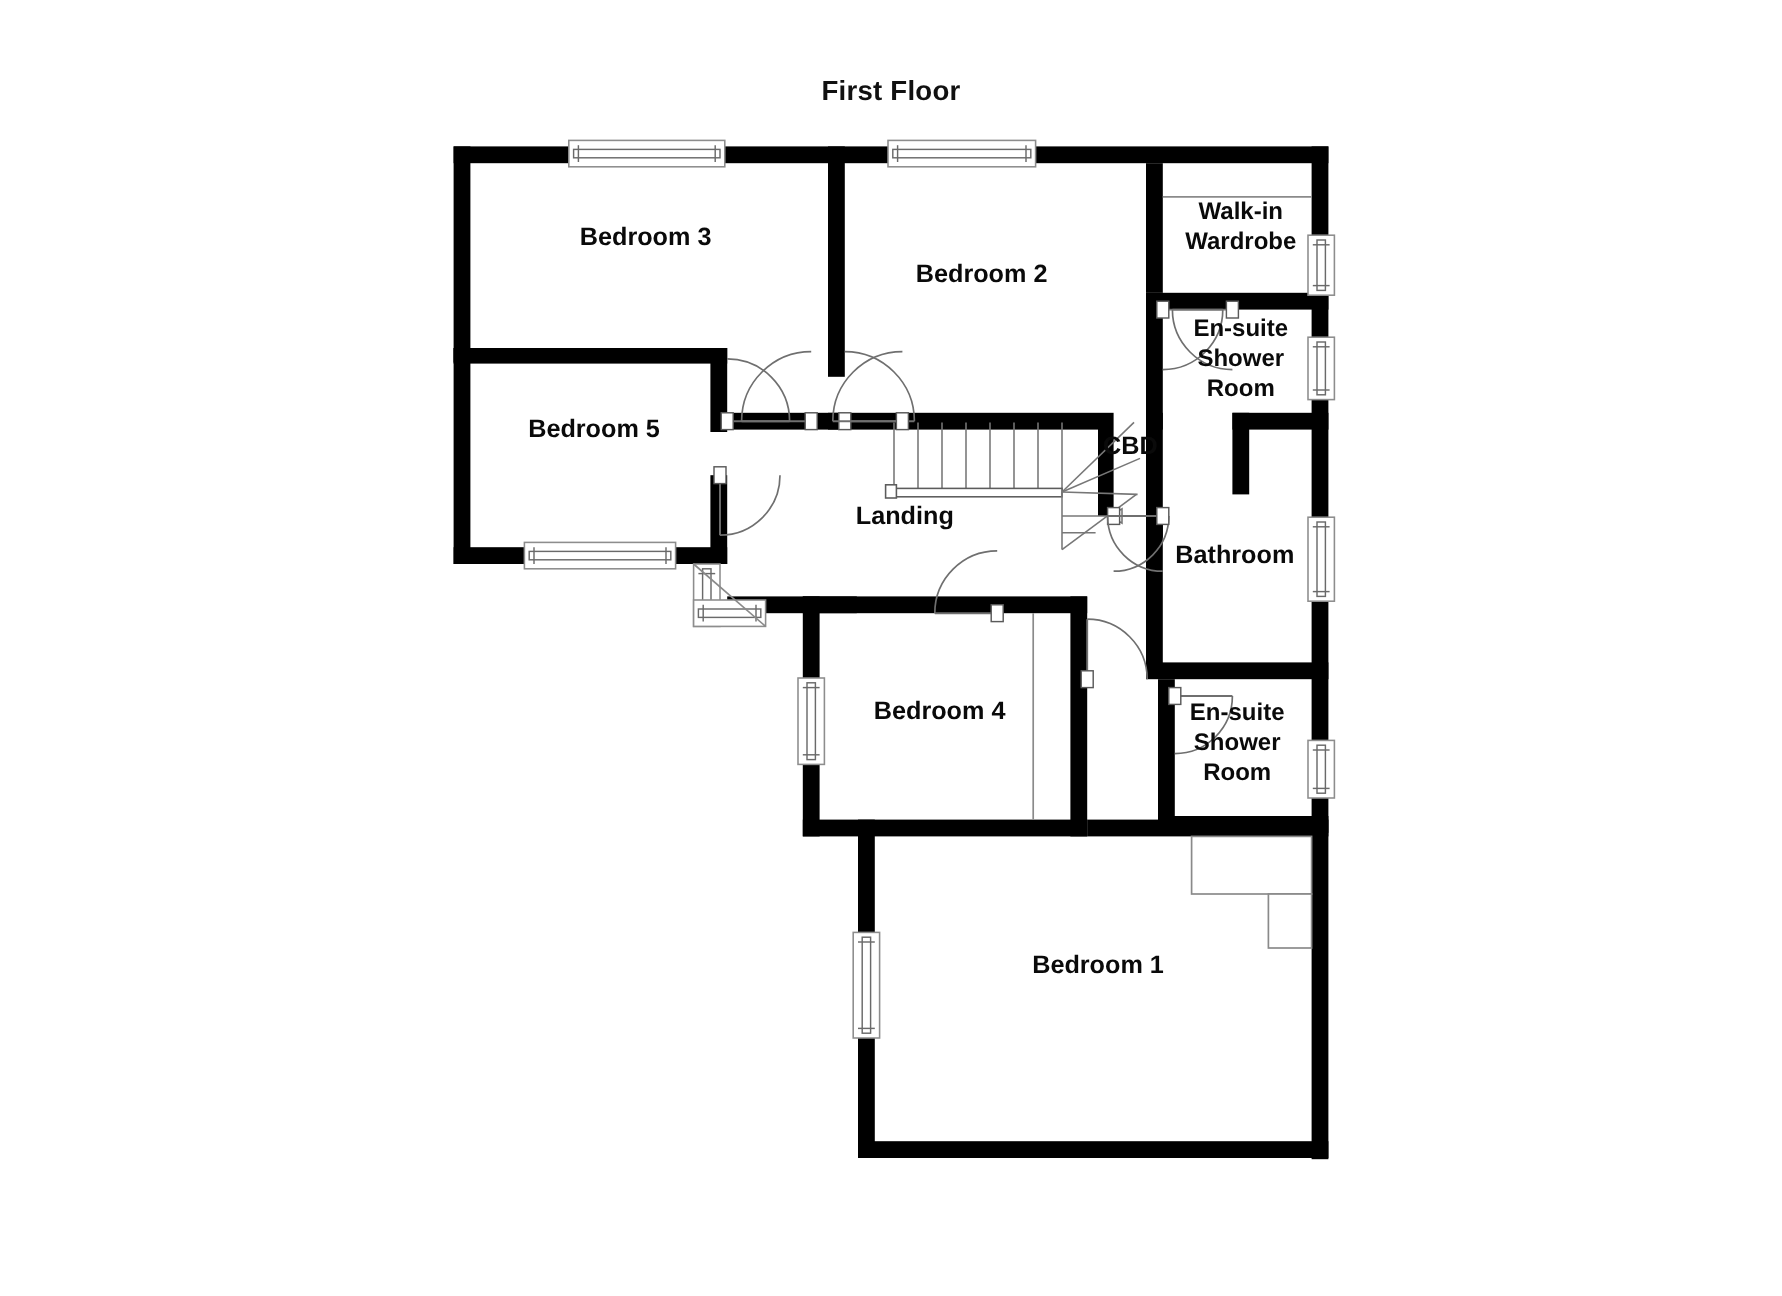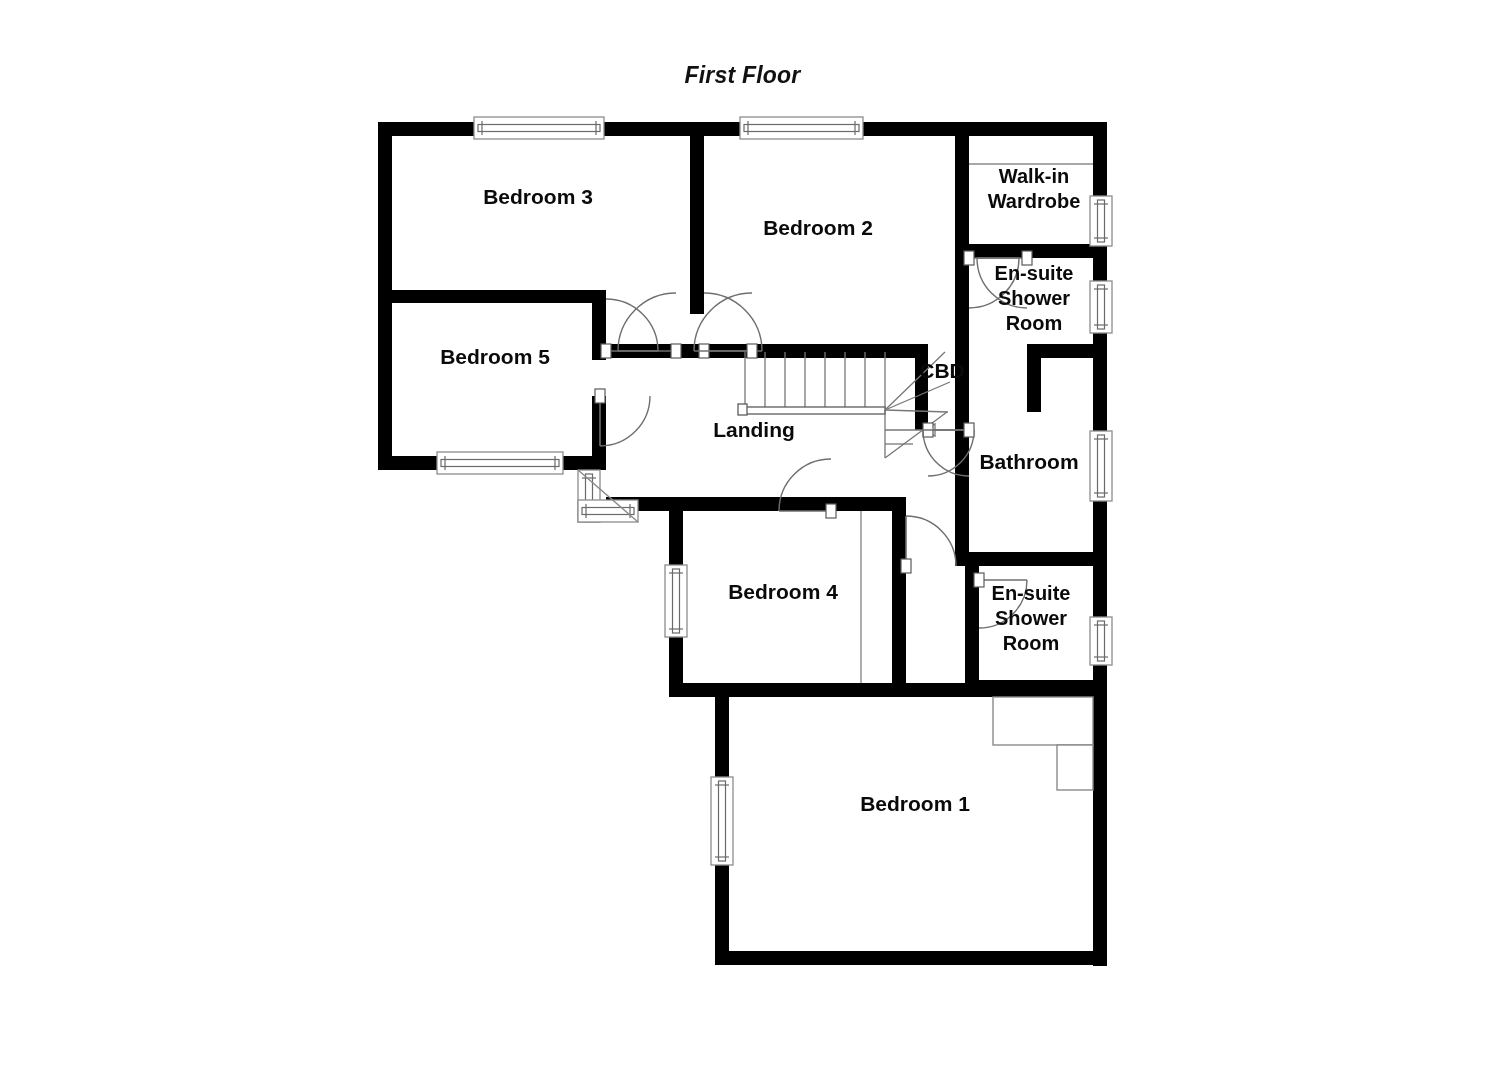--- a/index.html
+++ b/index.html
@@ -24,21 +24,20 @@
     position: absolute;
     left: 0;
     top: 62px;
     width: 1485px;
     text-align: center;
     font-family: "Liberation Sans", sans-serif;
     font-size: 23px;
     font-weight: bold;
     color: #111111;
     letter-spacing: 0.2px;
-    font-style: italic;
   }
   #plan-svg {
     position: absolute;
     left: 0;
     top: 0;
     width: 1485px;
     height: 1080px;
     display: block;
   }
   .room-label {

